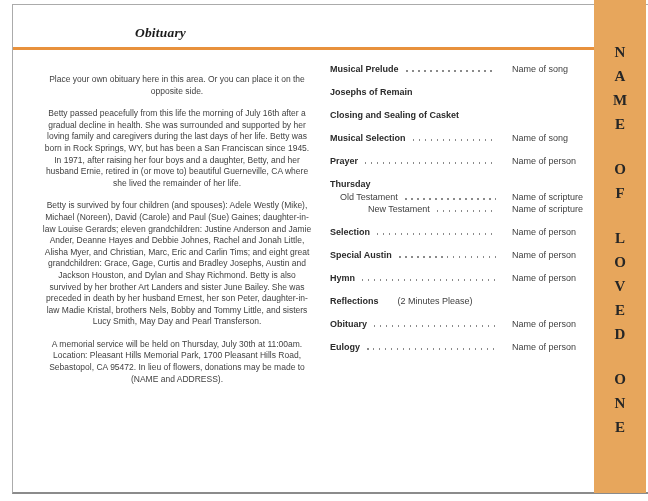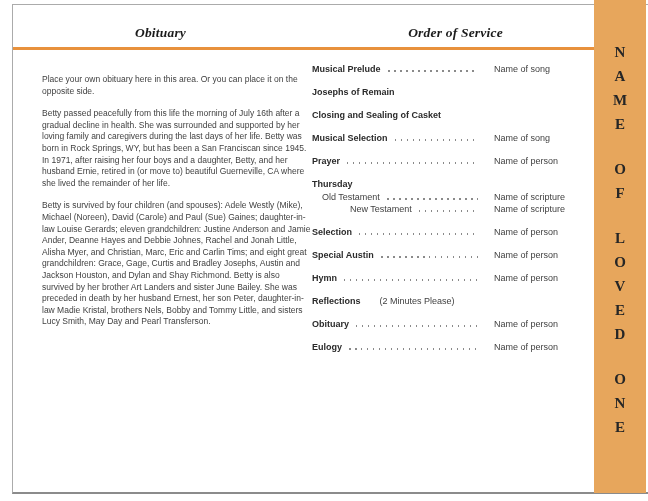--- a/index.html
+++ b/index.html
@@ -18,24 +18,24 @@
     padding-bottom:6px; box-sizing:border-box;
   }
   .header-title {
     font-family:"Liberation Serif", serif; font-style:italic; font-weight:bold;
     font-size:13.5px; color:#1c1c1c; letter-spacing:0.2px;
   }
   .rule { width:590px; height:3px; background:#e8913c; }
   .body { display:flex; width:590px; padding:12px 0 0 29px; box-sizing:border-box; }
   .col-left {
     width:270px; padding-top:12px; font-size:8.5px; line-height:11.6px;
-    color:#3f3f3f; text-align:left;
+    color:#3f3f3f; text-align:center;
   }
   .col-left p { margin:0 0 11px 0; }
-  .col-right { width:262px; padding-top:2px; font-size:9px; color:#3f3f3f; }
+  .col-right { margin-left:18px; width:262px; padding-top:2px; font-size:9px; color:#3f3f3f; }
   .svc-row { display:flex; align-items:baseline; margin-bottom:13px; }
   .svc-label { font-weight:bold; color:#2b2b2b; white-space:nowrap; }
   .svc-suffix { margin-left:3px; white-space:nowrap;padding-left:16px; }
   .dots {
     flex:1; align-self:flex-end; height:2px; margin:0 16px 2px 7px;
     background-image:repeating-linear-gradient(to right, #8a8a8a 0 1.5px, transparent 1.5px 6px);
   }
   .svc-value { flex:0 0 80px; white-space:nowrap; }
   .group-head { margin-bottom:3px; }
   .sub-row { margin-left:10px; margin-bottom:2px;justify-content:space-between; }
@@ -53,30 +53,28 @@
 </style>
 </head>
 <body>
 
 <div class="canvas">
   <div class="page">
     <div class="header">
       <div class="header-cell">
         <span class="header-title">Obituary</span>
       </div>
-      <div class="header-cell">
-        <span class="header-title">Order of Service</span>
-      </div>
     </div>
     <div class="rule"></div>
     <div class="body">
       <div class="col-left" id="obituary-col">
           <p>Place your own obituary here in this area. Or you can place it on the opposite side.</p>
           <p>Betty passed peacefully from this life the morning of July 16th after a gradual decline in health.  She was surrounded and supported by her loving family and caregivers during the last days of her life.  Betty was born in Rock Springs, WY, but has been a San Franciscan since 1945.  In 1971, after raising her four boys and a daughter, Betty, and her husband Ernie, retired in (or move to) beautiful Guerneville, CA where she lived the remainder of her life.</p>
           <p>Betty is survived by four children (and spouses): Adele Westly (Mike), Michael (Noreen), David (Carole) and Paul (Sue) Gaines;  daughter-in-law Louise Gerards;  eleven grandchildren: Justine Anderson and Jamie Ander, Deanne Hayes and Debbie Johnes, Rachel and Jonah Little, Alisha Myer, and Christian, Marc, Eric and Carlin Tims;  and eight great grandchildren: Grace, Gage, Curtis and Bradley Josephs, Austin and Jackson Houston, and Dylan and Shay Richmond.  Betty is also survived by her brother Art Landers and sister June Bailey.  She was preceded in death by her husband Ernest, her son Peter, daughter-in-law Madie Kristal, brothers Nels, Bobby and Tommy Little, and sisters Lucy Smith, May Day and Pearl Transferson.</p>
+          <p>A memorial service will be held on Thursday, July 30th at 11:00am.  Location:  Pleasant Hills Memorial Park, 1700 Pleasant Hills Road, Sebastopol, CA 95472.  In lieu of flowers, donations may be made to (NAME and ADDRESS).</p>
         </div>
       <div class="col-right" id="service-col">
           <div class="svc-row">
             <span class="svc-label">Musical Prelude</span>
             <span class="dots"></span>
             <span class="svc-value">Name of song</span>
           </div>
           <div class="svc-row">
             <span class="svc-label">Josephs of Remain</span>
           </div>

